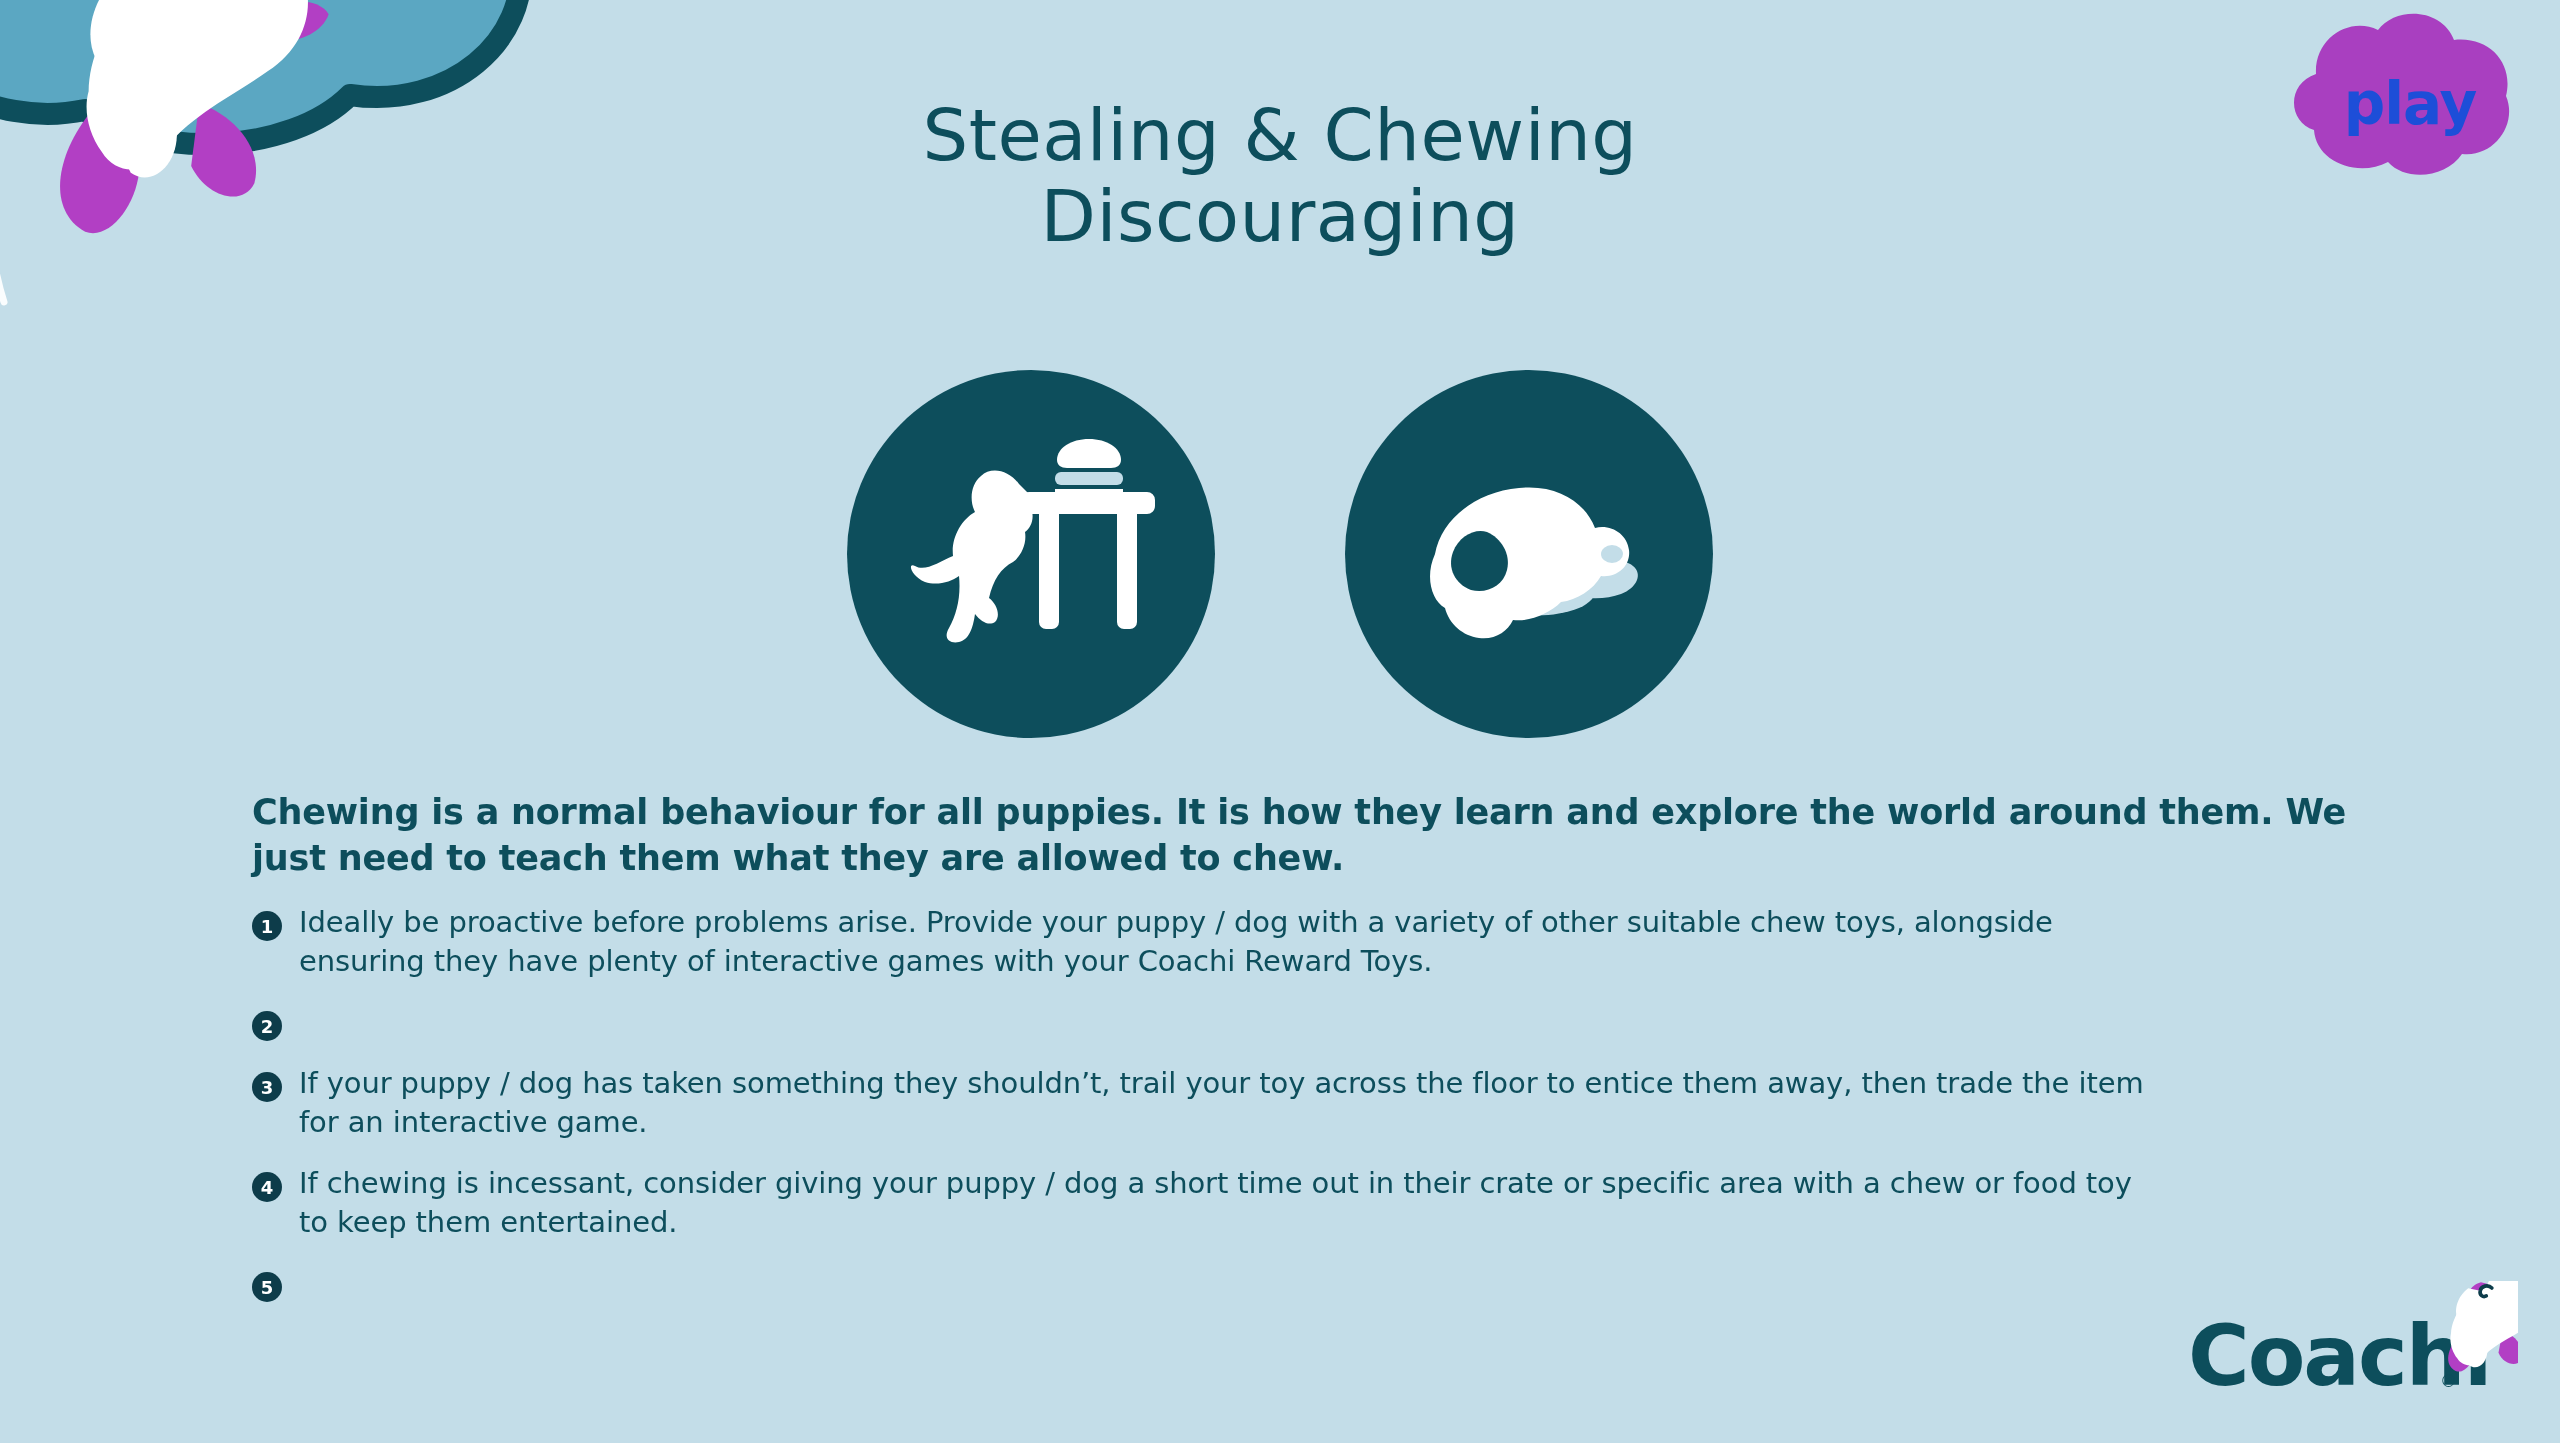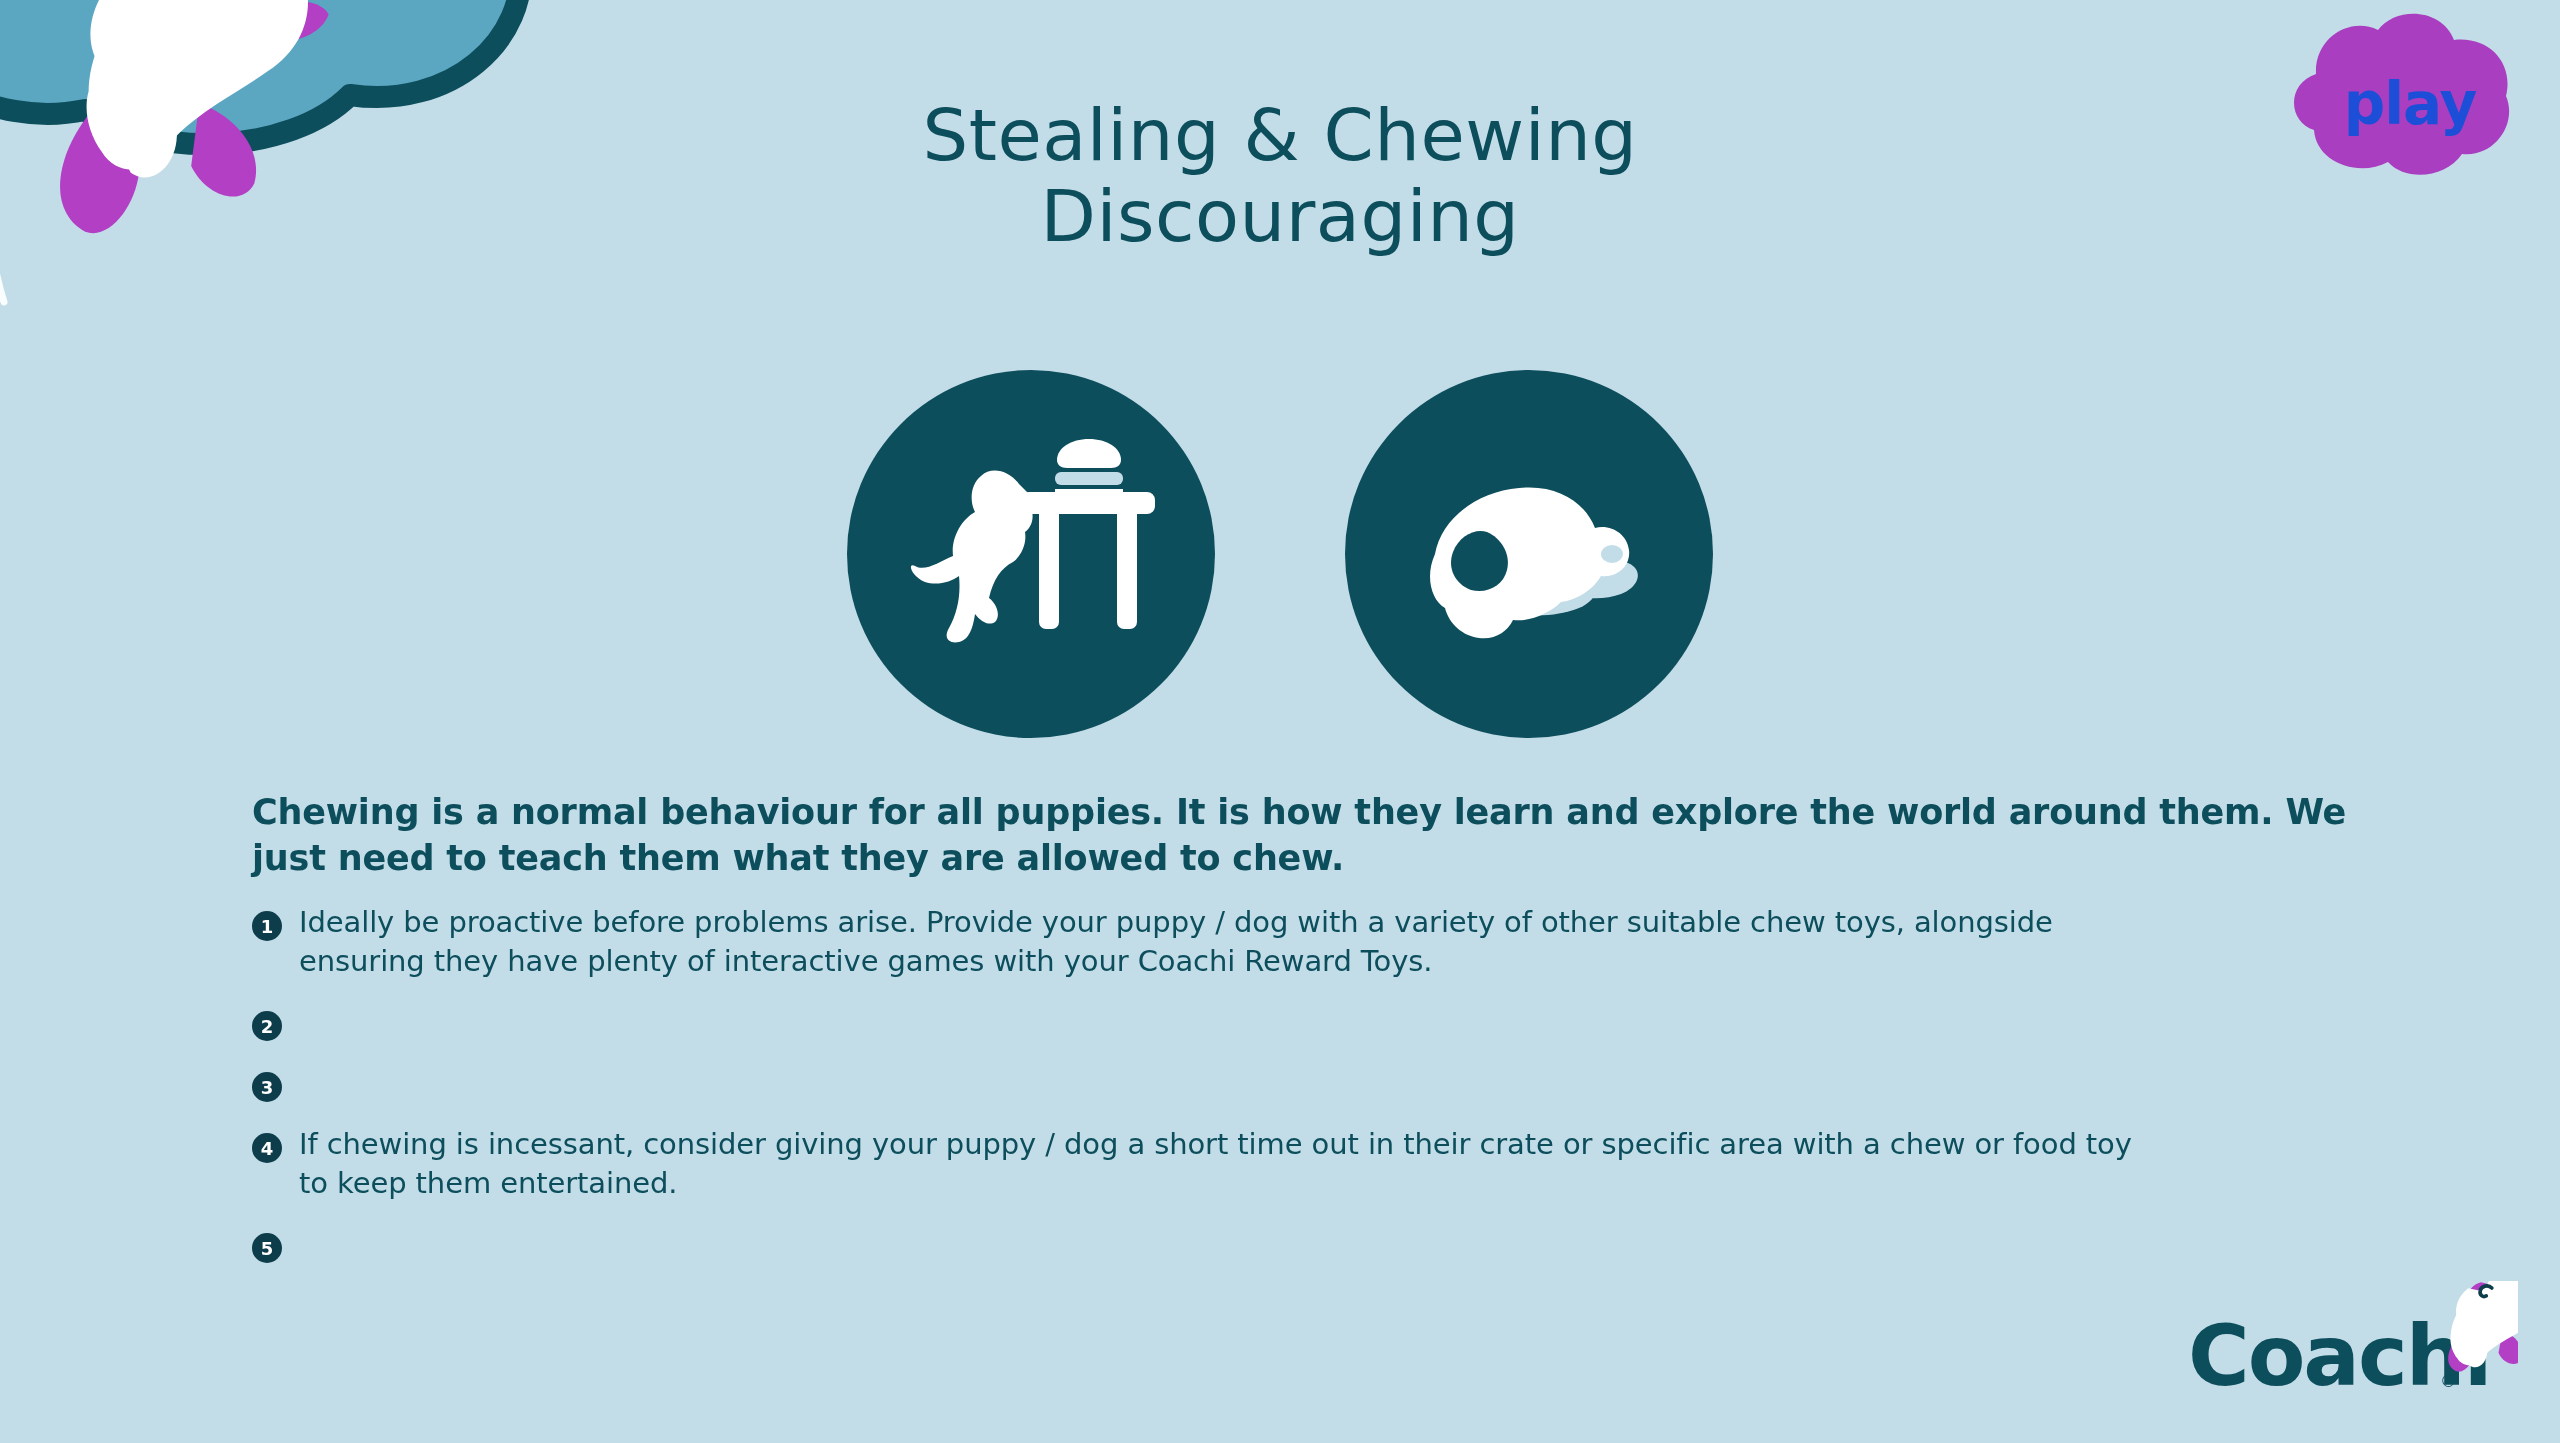--- a/index.html
+++ b/index.html
@@ -277,20 +277,21 @@
     <span class="bullet">1</span>
     <span class="item-text">Ideally be proactive before problems arise. Provide your puppy / dog with a variety of other suitable chew toys, alongside ensuring they have plenty of interactive games with your Coachi Reward Toys.</span>
   </div>
 
   <div class="list-item">
     <span class="bullet">2</span>
   </div>
 
   <div class="list-item">
     <span class="bullet">3</span>
+    <span class="item-text">If your puppy / dog has taken something they shouldn’t, trail your toy across the floor to entice them away, then trade the item for an interactive game.</span>
   </div>
 
   <div class="list-item">
     <span class="bullet">4</span>
     <span class="item-text">If chewing is incessant, consider giving your puppy / dog a short time out in their crate or specific area with a chew or food toy to keep them entertained.</span>
   </div>
 
   <div class="list-item">
     <span class="bullet">5</span>
   </div>

